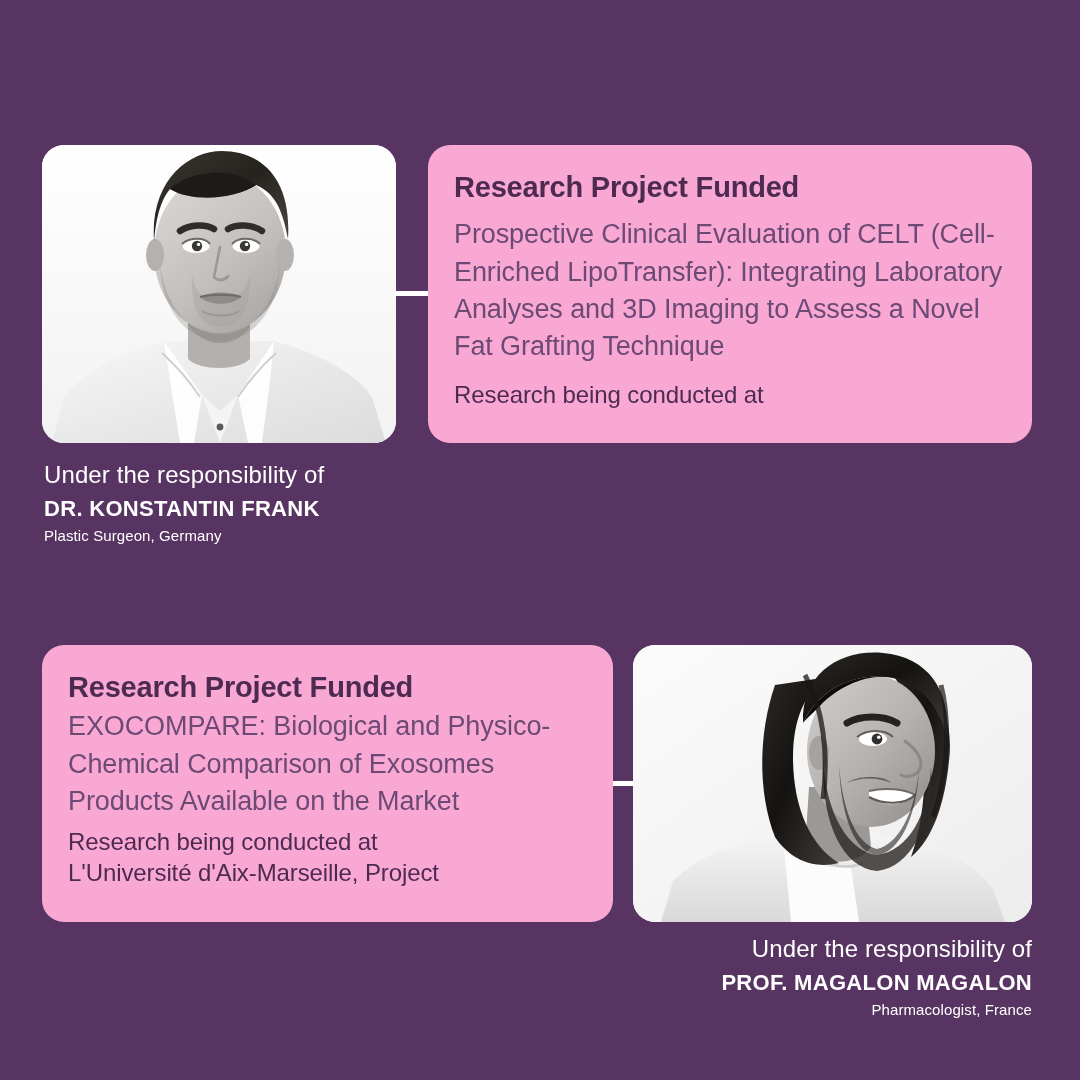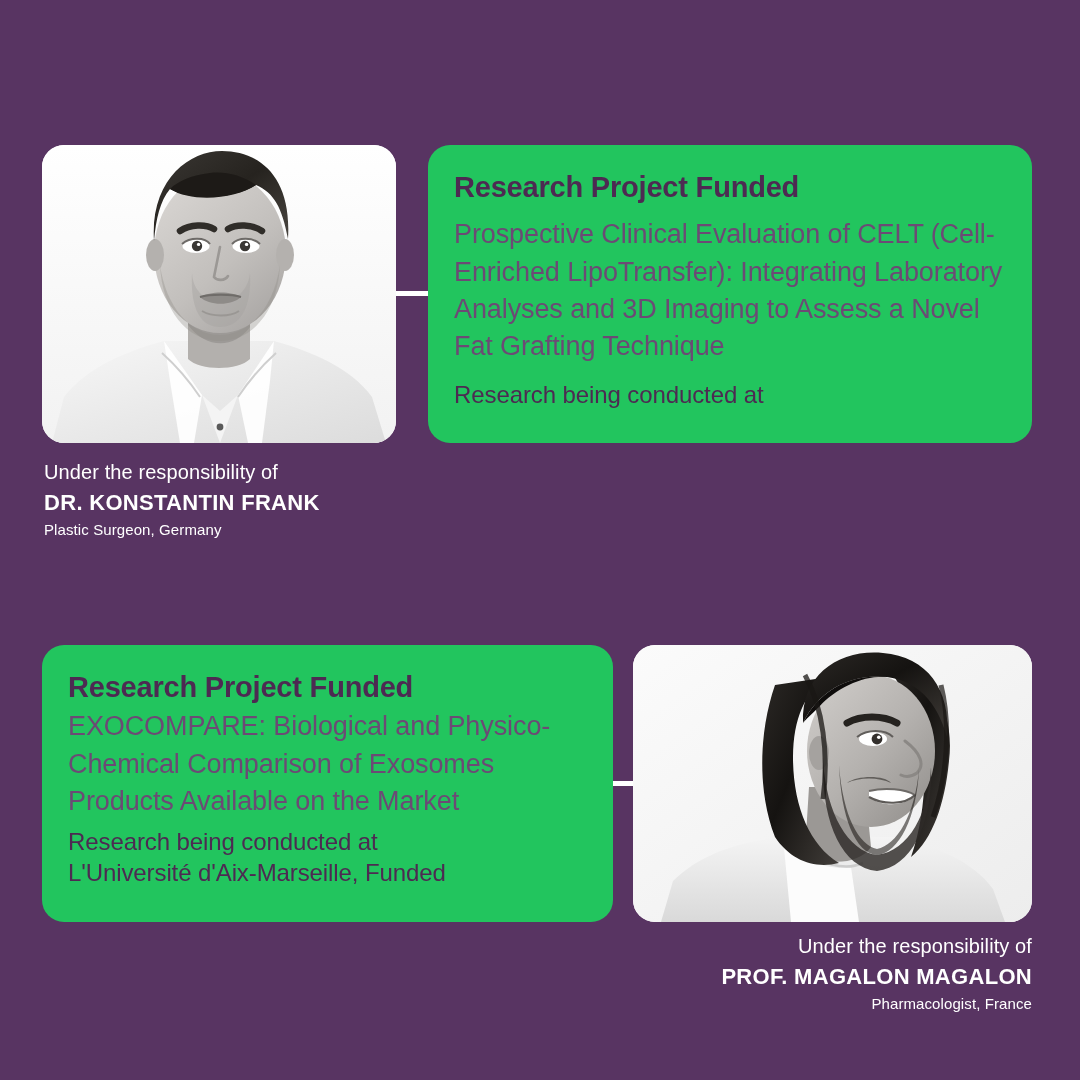--- a/index.html
+++ b/index.html
@@ -9,21 +9,21 @@
     font-family:"Liberation Sans", sans-serif;
     overflow:hidden;
     position:relative;
   }
 
   .stage { position:absolute; inset:0; }
 
   
   .card {
     position:absolute;
-    background:#22c55e;
+    background:#f9a8d4;
     border-radius:22px;
   }
 
   .photo-card { overflow:hidden; background:#ffffff; }
   .photo-card svg { display:block; width:100%; height:100%; }
 
   
   .connector {
     position:absolute;
     background:#ffffff;
@@ -55,21 +55,21 @@
     letter-spacing:-0.1px;
   }
 
   #card1 .card-body { margin-top:13px; }
   #card1 .card-foot { margin-top:15px; }
   #card2 .card-body { margin-top:5px; }
   #card2 .card-foot { margin-top:7px; }
 
   
   .caption { position:absolute; color:#ffffff; }
-  .cap-line1 { font-size:20px; font-weight:300; line-height:1.45; letter-spacing:0.1px; }
+  .cap-line1 { font-size:24px; font-weight:300; line-height:1.45; letter-spacing:0.1px; }
   .cap-name  { font-size:22px; font-weight:bold; line-height:1.45; letter-spacing:0.3px; }
   .cap-role  { font-size:15px; font-weight:300; line-height:1.45; letter-spacing:0.1px; }
 
   .caption.right { text-align:right; }
 
   
   #photo1 { left:42px;  top:145px; width:354px; height:298px; }
   #card1  { left:428px; top:145px; width:604px; height:298px; }
   #conn1  { left:396px; top:291px; width:32px; }
   #cap1   { left:44px;  top:458px; width:400px; }
@@ -165,21 +165,21 @@
     <div class="cap-line1">Under the responsibility of</div>
     <div class="cap-name">DR. KONSTANTIN FRANK</div>
     <div class="cap-role">Plastic Surgeon, Germany</div>
   </div>
 
   <div class="card text-card" id="card2">
     <div class="card-title">Research Project Funded</div>
     <div class="card-body">EXOCOMPARE: Biological and Physico-Chemical Comparison of Exosomes Products Available on the Market</div>
     <div class="card-foot">
       <div>Research being conducted at</div>
-      <div>L'Université d'Aix-Marseille, Funded</div>
+      <div>L'Université d'Aix-Marseille, Project</div>
     </div>
   </div>
 
   <div class="connector" id="conn2"></div>
 
   <div class="card photo-card" id="photo2">
     <svg viewBox="0 0 399 277" preserveAspectRatio="xMidYMid slice" aria-hidden="true">
       <defs>
         <linearGradient id="bg2" x1="0" y1="0" x2="1" y2="1">
           <stop offset="0" stop-color="#fbfbfb"></stop>

